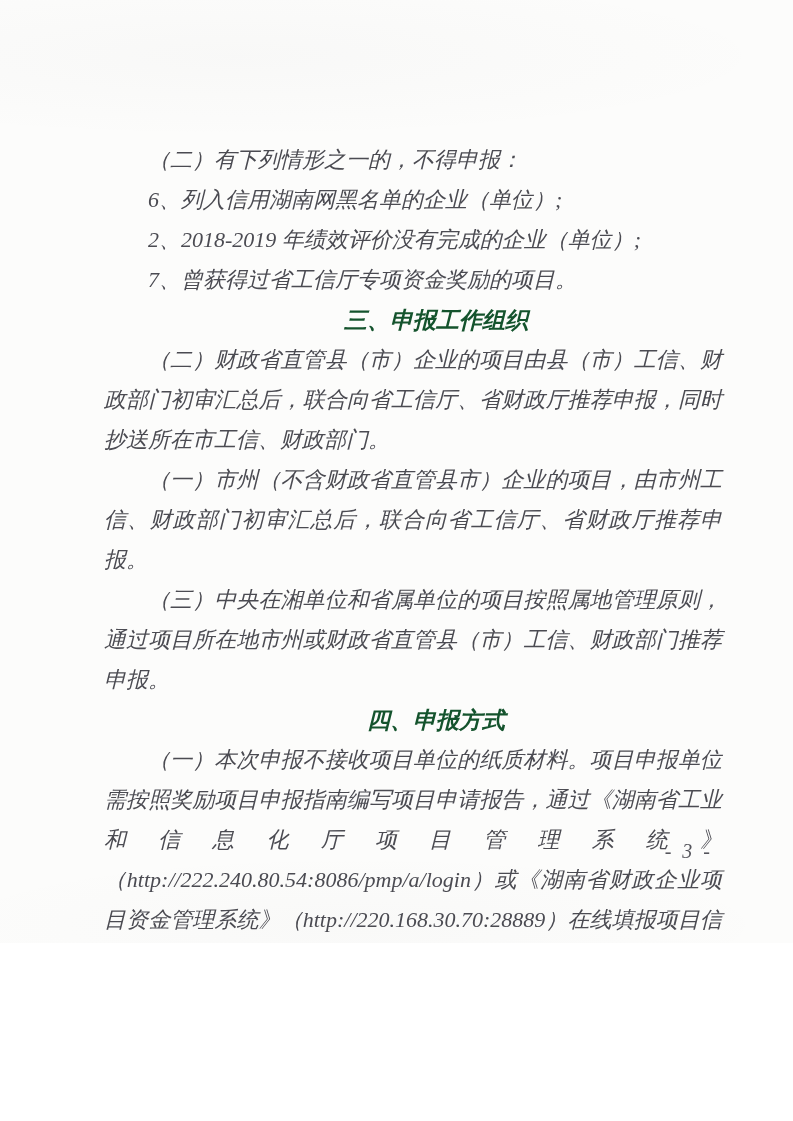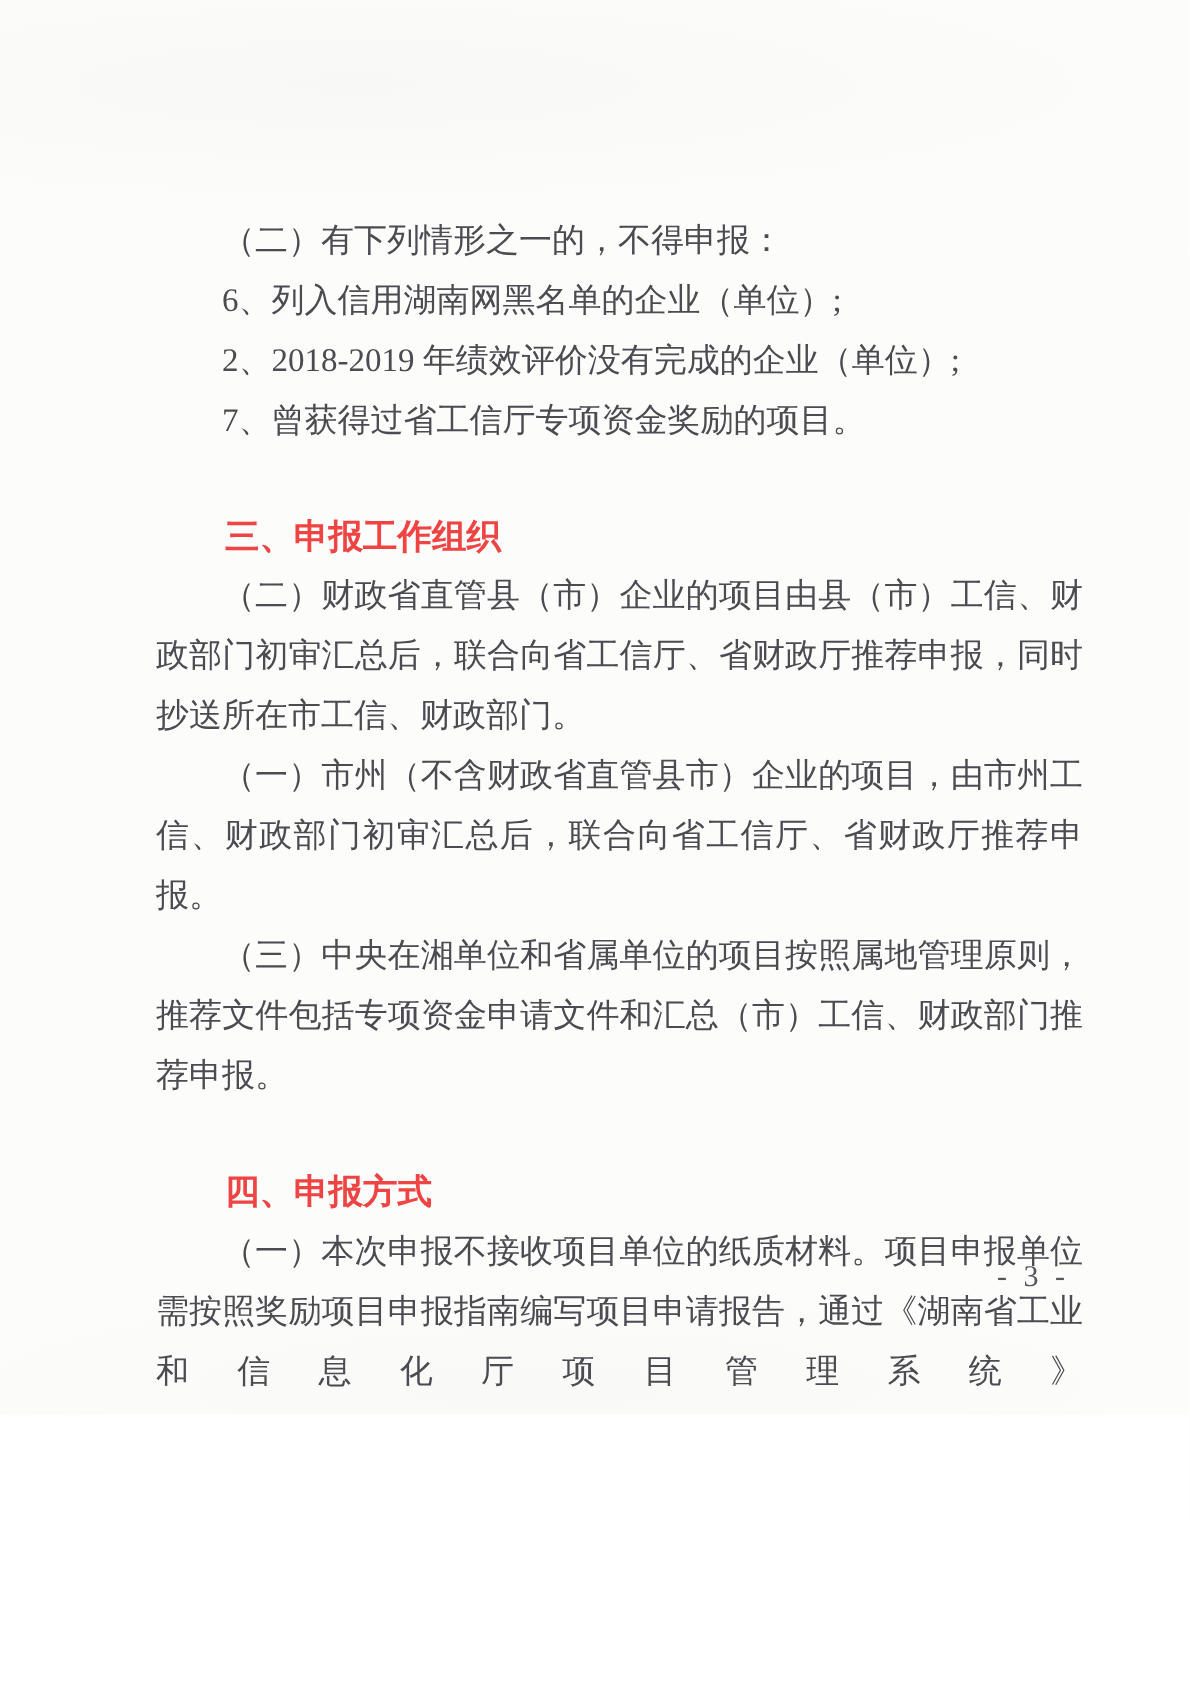--- a/index.html
+++ b/index.html
@@ -7,20 +7,21 @@
     padding: 0;
     background: #ffffff;
   }
   .page {
     position: relative;
     width: 793px;
     height: 943px;
     background: #fcfcfb;
     overflow: hidden;
     font-family: "Liberation Serif", "DejaVu Serif", serif;
+    font-style: italic;
   }
   
   .scan-noise-a {
     position: absolute;
     left: 0; top: 0; width: 100%; height: 140px;
     background: radial-gradient(ellipse at 30% 40%, rgba(90,90,95,0.025), rgba(0,0,0,0) 70%);
     pointer-events: none;
   }
   .scan-noise-b {
     position: absolute;
@@ -40,23 +41,22 @@
     text-justify: inter-ideograph;
   }
   .content p {
     margin: 0;
     text-indent: 2em;
   }
   .content p.heading {
     font-family: "Liberation Sans", "DejaVu Sans", sans-serif;
     font-weight: bold;
     font-size: 23px;
-    color: #ef4444;
-    text-align: left;
-    margin-top: 37px;
+    color: #14532d;
+    text-align: center;
   }
   .page-num {
     position: absolute;
     right: 80px;
     bottom: 80px;
     font-family: "Liberation Serif", "DejaVu Serif", serif;
     font-size: 20px;
     letter-spacing: 3px;
     color: #55555c;
   }
@@ -69,19 +69,19 @@
   <div class="scan-noise-b"></div>
 
   <div class="content">
     <p class="body">（二）有下列情形之一的，不得申报：</p>
     <p class="body">6、列入信用湖南网黑名单的企业（单位）;</p>
     <p class="body">2、2018-2019 年绩效评价没有完成的企业（单位）;</p>
     <p class="body">7、曾获得过省工信厅专项资金奖励的项目。</p>
     <p class="heading">三、申报工作组织</p>
     <p class="body">（二）财政省直管县（市）企业的项目由县（市）工信、财政部门初审汇总后，联合向省工信厅、省财政厅推荐申报，同时抄送所在市工信、财政部门。</p>
     <p class="body">（一）市州（不含财政省直管县市）企业的项目，由市州工信、财政部门初审汇总后，联合向省工信厅、省财政厅推荐申报。</p>
-    <p class="body">（三）中央在湘单位和省属单位的项目按照属地管理原则，推荐文件包括专项资金申请文件和汇总（市）工信、财政部门推荐申报。</p>
+    <p class="body">（三）中央在湘单位和省属单位的项目按照属地管理原则，通过项目所在地市州或财政省直管县（市）工信、财政部门推荐申报。</p>
     <p class="heading">四、申报方式</p>
     <p class="body">（一）本次申报不接收项目单位的纸质材料。项目申报单位需按照奖励项目申报指南编写项目申请报告，通过《湖南省工业和信息化厅项目管理系统》（http://222.240.80.54:8086/pmp/a/login）或《湖南省财政企业项目资金管理系统》（http://220.168.30.70:28889）在线填报项目信息和提交项目申请资料，市州、县（市区）网上审核。</p>
   </div>
 
   <div class="page-num">- 3 -</div>
 </div>
 
 </body></html>

